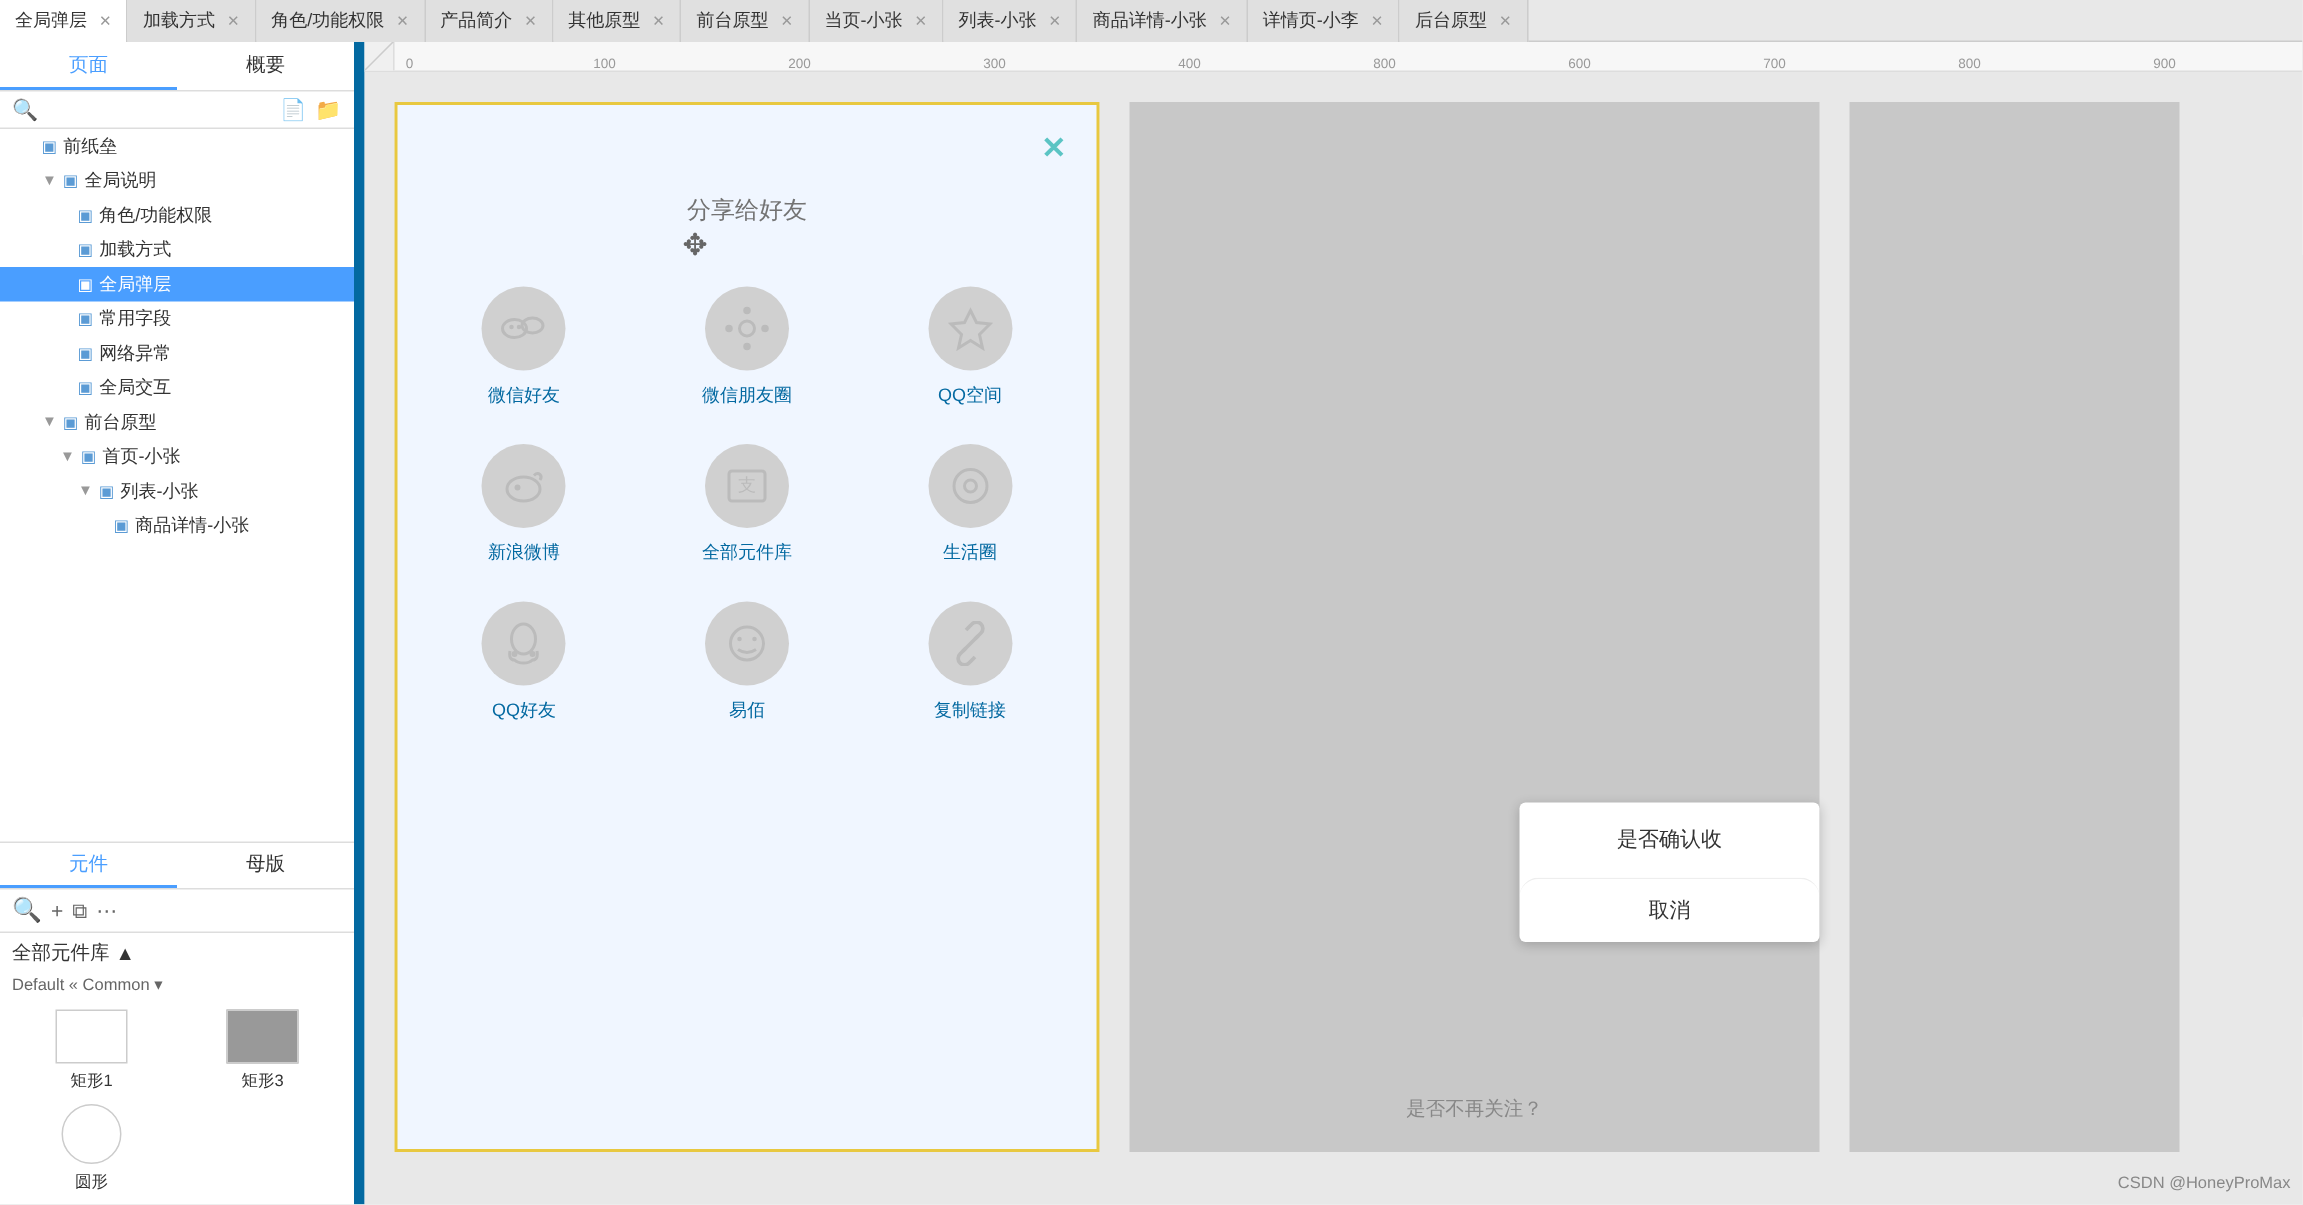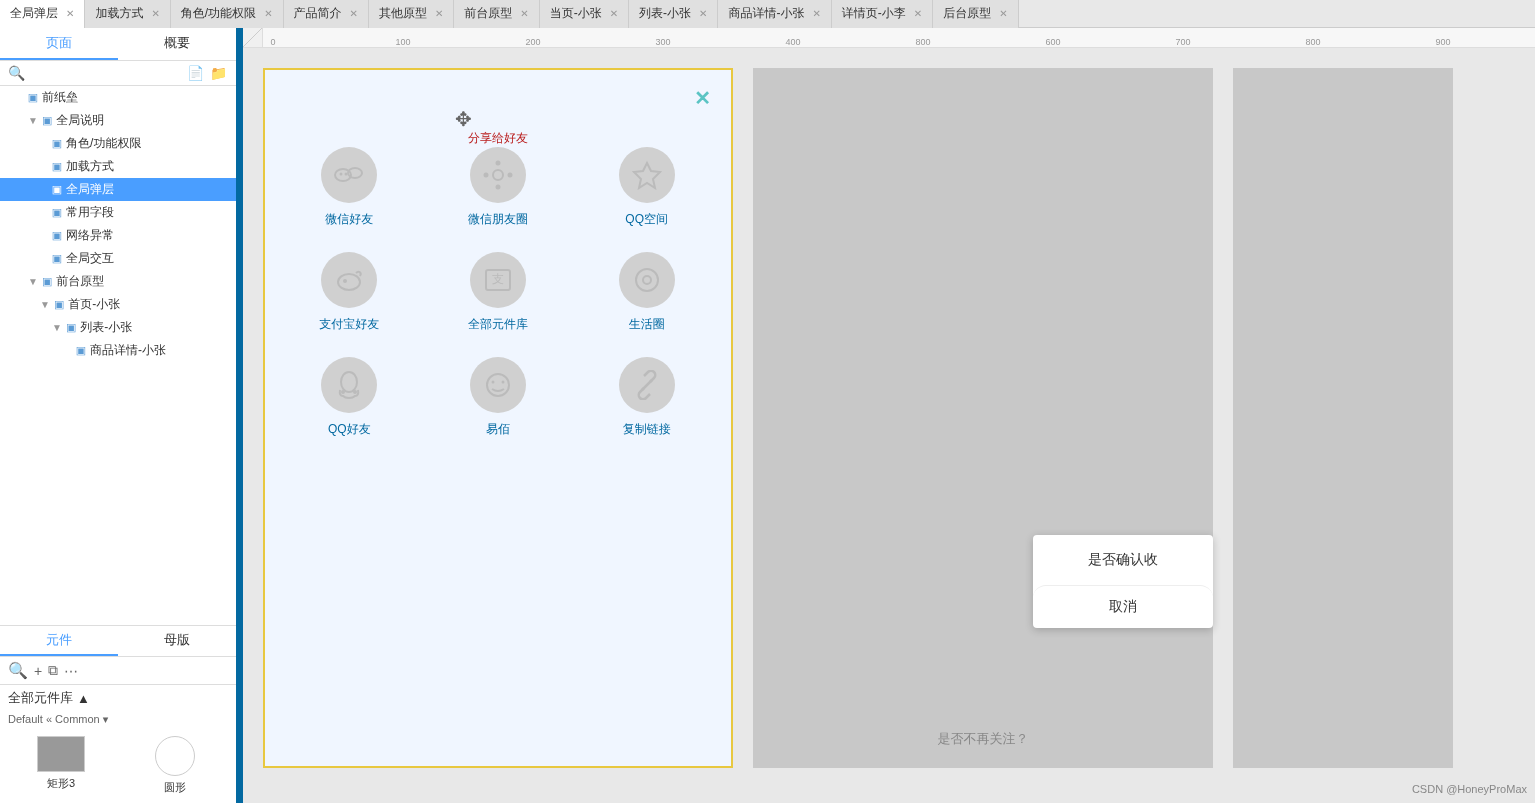--- a/index.html
+++ b/index.html
@@ -274,23 +274,24 @@
     .modal-close-btn {
       position: absolute;
       top: 16px;
       right: 20px;
       font-size: 20px;
       color: #5bc4c4;
       cursor: pointer;
       font-weight: bold;
     }
     .modal-title {
-      font-size: 12px;
-      color: #b91c1c;
+      font-size: 16px;
+      color: #737373;
       text-align: center;
+      margin-bottom: 40px;
     }
     .share-grid {
       display: grid;
       grid-template-columns: repeat(3, 1fr);
       gap: 24px 20px;
       justify-items: center;
     }
     .share-item {
       display: flex;
       flex-direction: column;
@@ -312,21 +313,21 @@
     .share-label {
       font-size: 12px;
       color: #0369a1;
     }
 
     
     .confirm-dialog {
       position: absolute;
       bottom: 140px;
       right: 0;
-      width: 180px;
+      width: 200px;
       background: #fff;
       border-radius: 4px;
       overflow: hidden;
       box-shadow: 0 2px 8px rgba(0,0,0,0.2);
     }
     .confirm-text {
       font-size: 14px;
       color: #333;
       padding: 16px;
       text-align: center;
@@ -515,20 +516,24 @@
         <span class="toolbar-icon">⋯</span>
       </div>
       <div class="component-library-label">
         <span>全部元件库</span>
         <span>▲</span>
       </div>
       <div class="default-common-label">
         <span>Default « Common ▾</span>
       </div>
       <div class="components-grid" id="components-grid">
+      <div class="component-item">
+            <div class="component-shape-rect"></div>
+            <span class="component-label">矩形1</span>
+          </div>
           <div class="component-item">
             <div class="component-shape-rect" style="background:#999"></div>
             <span class="component-label">矩形3</span>
           </div>
           <div class="component-item">
             <div class="component-shape-circle"></div>
             <span class="component-label">圆形</span>
           </div>
         </div>
     </div>
@@ -603,21 +608,21 @@
     <span class="share-label">QQ空间</span>
   </div>
                 <div class="share-item">
     <div class="share-icon-circle">
                     <svg width="30" height="30" viewBox="0 0 30 30">
                       <ellipse cx="15" cy="17" rx="11" ry="8" fill="none" stroke="#bbb" stroke-width="2"></ellipse>
                       <path d="M22 8 C25 5 28 8 26 11" fill="none" stroke="#bbb" stroke-width="2"></path>
                       <circle cx="11" cy="16" r="2" fill="#bbb"></circle>
                     </svg>
                   </div>
-    <span class="share-label">支付宝好友</span>
+    <span class="share-label">新浪微博</span>
   </div>
                 <div class="share-item">
     <div class="share-icon-circle">
                     <svg width="28" height="30" viewBox="0 0 28 30">
                       <path d="M4 5 h20 a2 2 0 0 1 2 2 v16 a2 2 0 0 1 -2 2 h-20 a2 2 0 0 1 -2 -2 v-16 a2 2 0 0 1 2 -2" fill="none" stroke="#bbb" stroke-width="2"></path>
                       <text x="14" y="18" text-anchor="middle" font-size="12" fill="#bbb">支</text>
                     </svg>
                   </div>
     <span class="share-label">全部元件库</span>
   </div>

